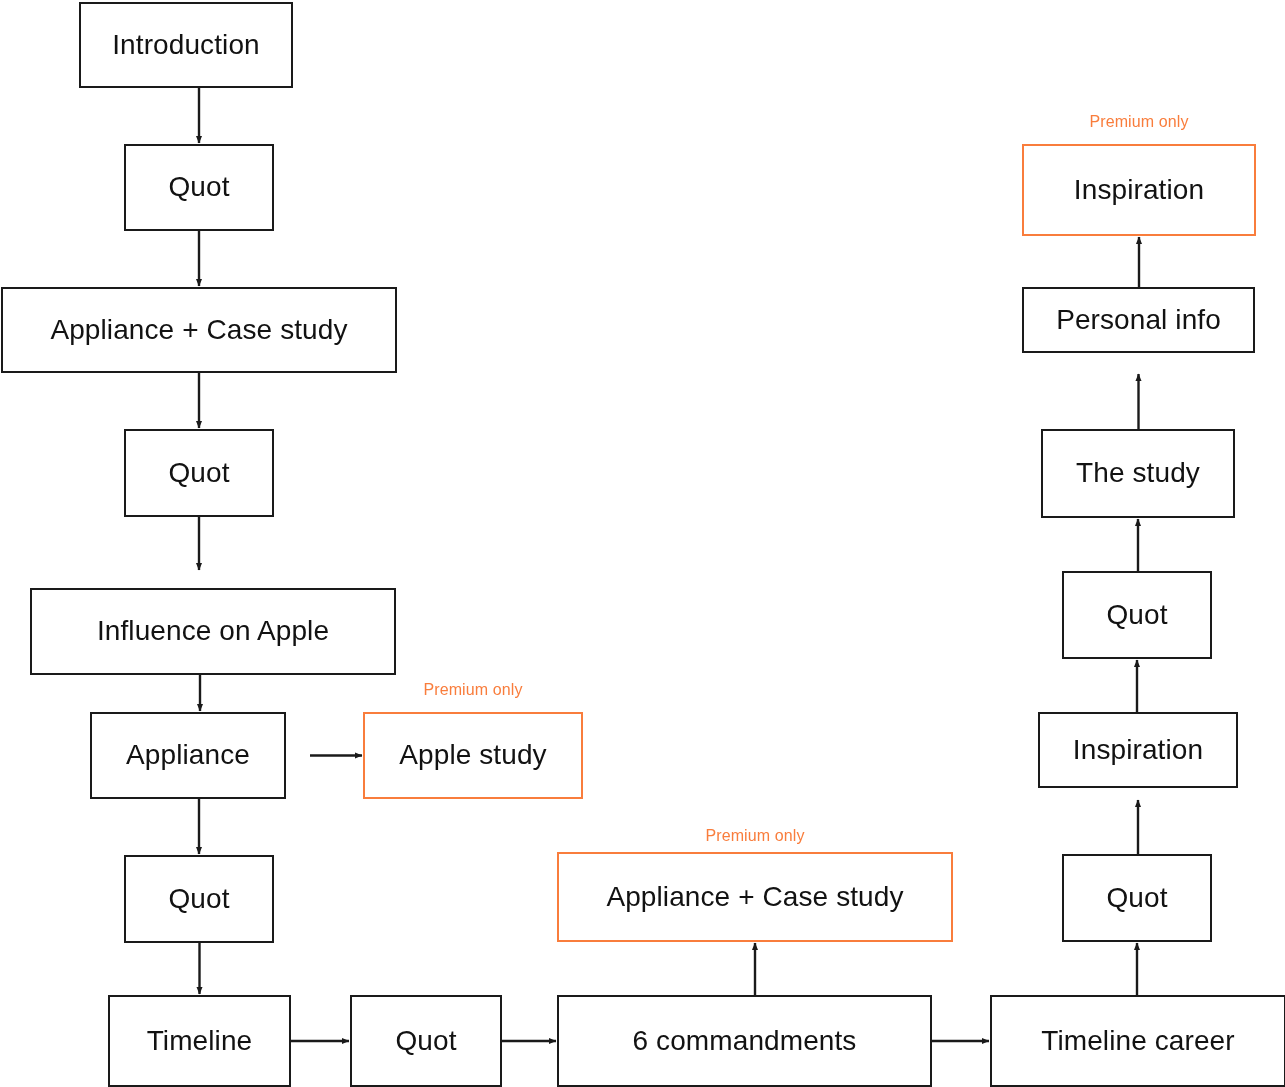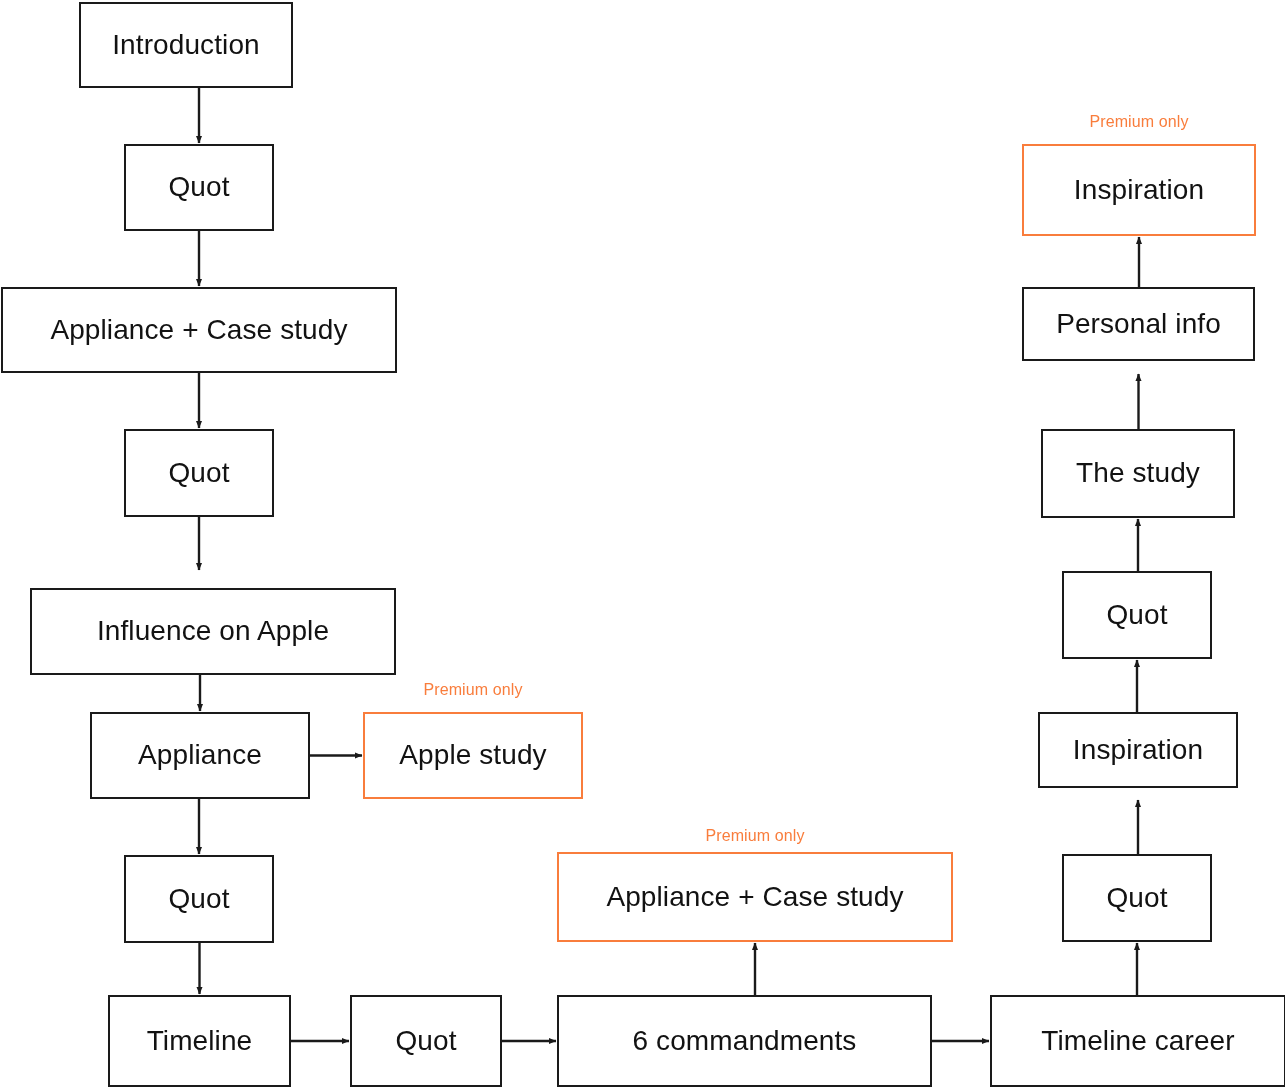--- a/index.html
+++ b/index.html
@@ -93,21 +93,21 @@
       </div>
       <div class="node" style="left: 1px; top: 287px; width: 396px; height: 86px;">
         <span>Appliance + Case study</span>
       </div>
       <div class="node" style="left: 124px; top: 429px; width: 150px; height: 88px;">
         <span>Quot</span>
       </div>
       <div class="node" style="left: 30px; top: 588px; width: 366px; height: 87px;">
         <span>Influence on Apple</span>
       </div>
-      <div class="node" style="left: 90px; top: 712px; width: 220px; height: 87px;">
+      <div class="node" style="left: 90px; top: 712px; width: 196px; height: 87px;">
         <span>Appliance</span>
       </div>
       <div class="node premium" style="left: 363px; top: 712px; width: 220px; height: 87px;">
         <span>Apple study</span>
       </div>
       <div class="node" style="left: 124px; top: 855px; width: 150px; height: 88px;">
         <span>Quot</span>
       </div>
       <div class="node" style="left: 108px; top: 995px; width: 183px; height: 92px;">
         <span>Timeline</span>
@@ -129,21 +129,21 @@
       </div>
       <div class="node" style="left: 1038px; top: 712px; width: 200px; height: 76px;">
         <span>Inspiration</span>
       </div>
       <div class="node" style="left: 1062px; top: 571px; width: 150px; height: 88px;">
         <span>Quot</span>
       </div>
       <div class="node" style="left: 1041px; top: 429px; width: 194px; height: 89px;">
         <span>The study</span>
       </div>
-      <div class="node" style="left: 1022px; top: 287px; width: 233px; height: 74px;">
+      <div class="node" style="left: 1022px; top: 287px; width: 233px; height: 66px;">
         <span>Personal info</span>
       </div>
       <div class="node premium" style="left: 1022px; top: 144px; width: 234px; height: 92px;">
         <span>Inspiration</span>
       </div>
     </div>
   <div id="labels-layer">
       <div class="premium-label" style="left: 1022px; top: 113px; width: 234px;">Premium only</div>
       <div class="premium-label" style="left: 363px; top: 681px; width: 220px;">Premium only</div>
       <div class="premium-label" style="left: 557px; top: 827px; width: 396px;">Premium only</div>

